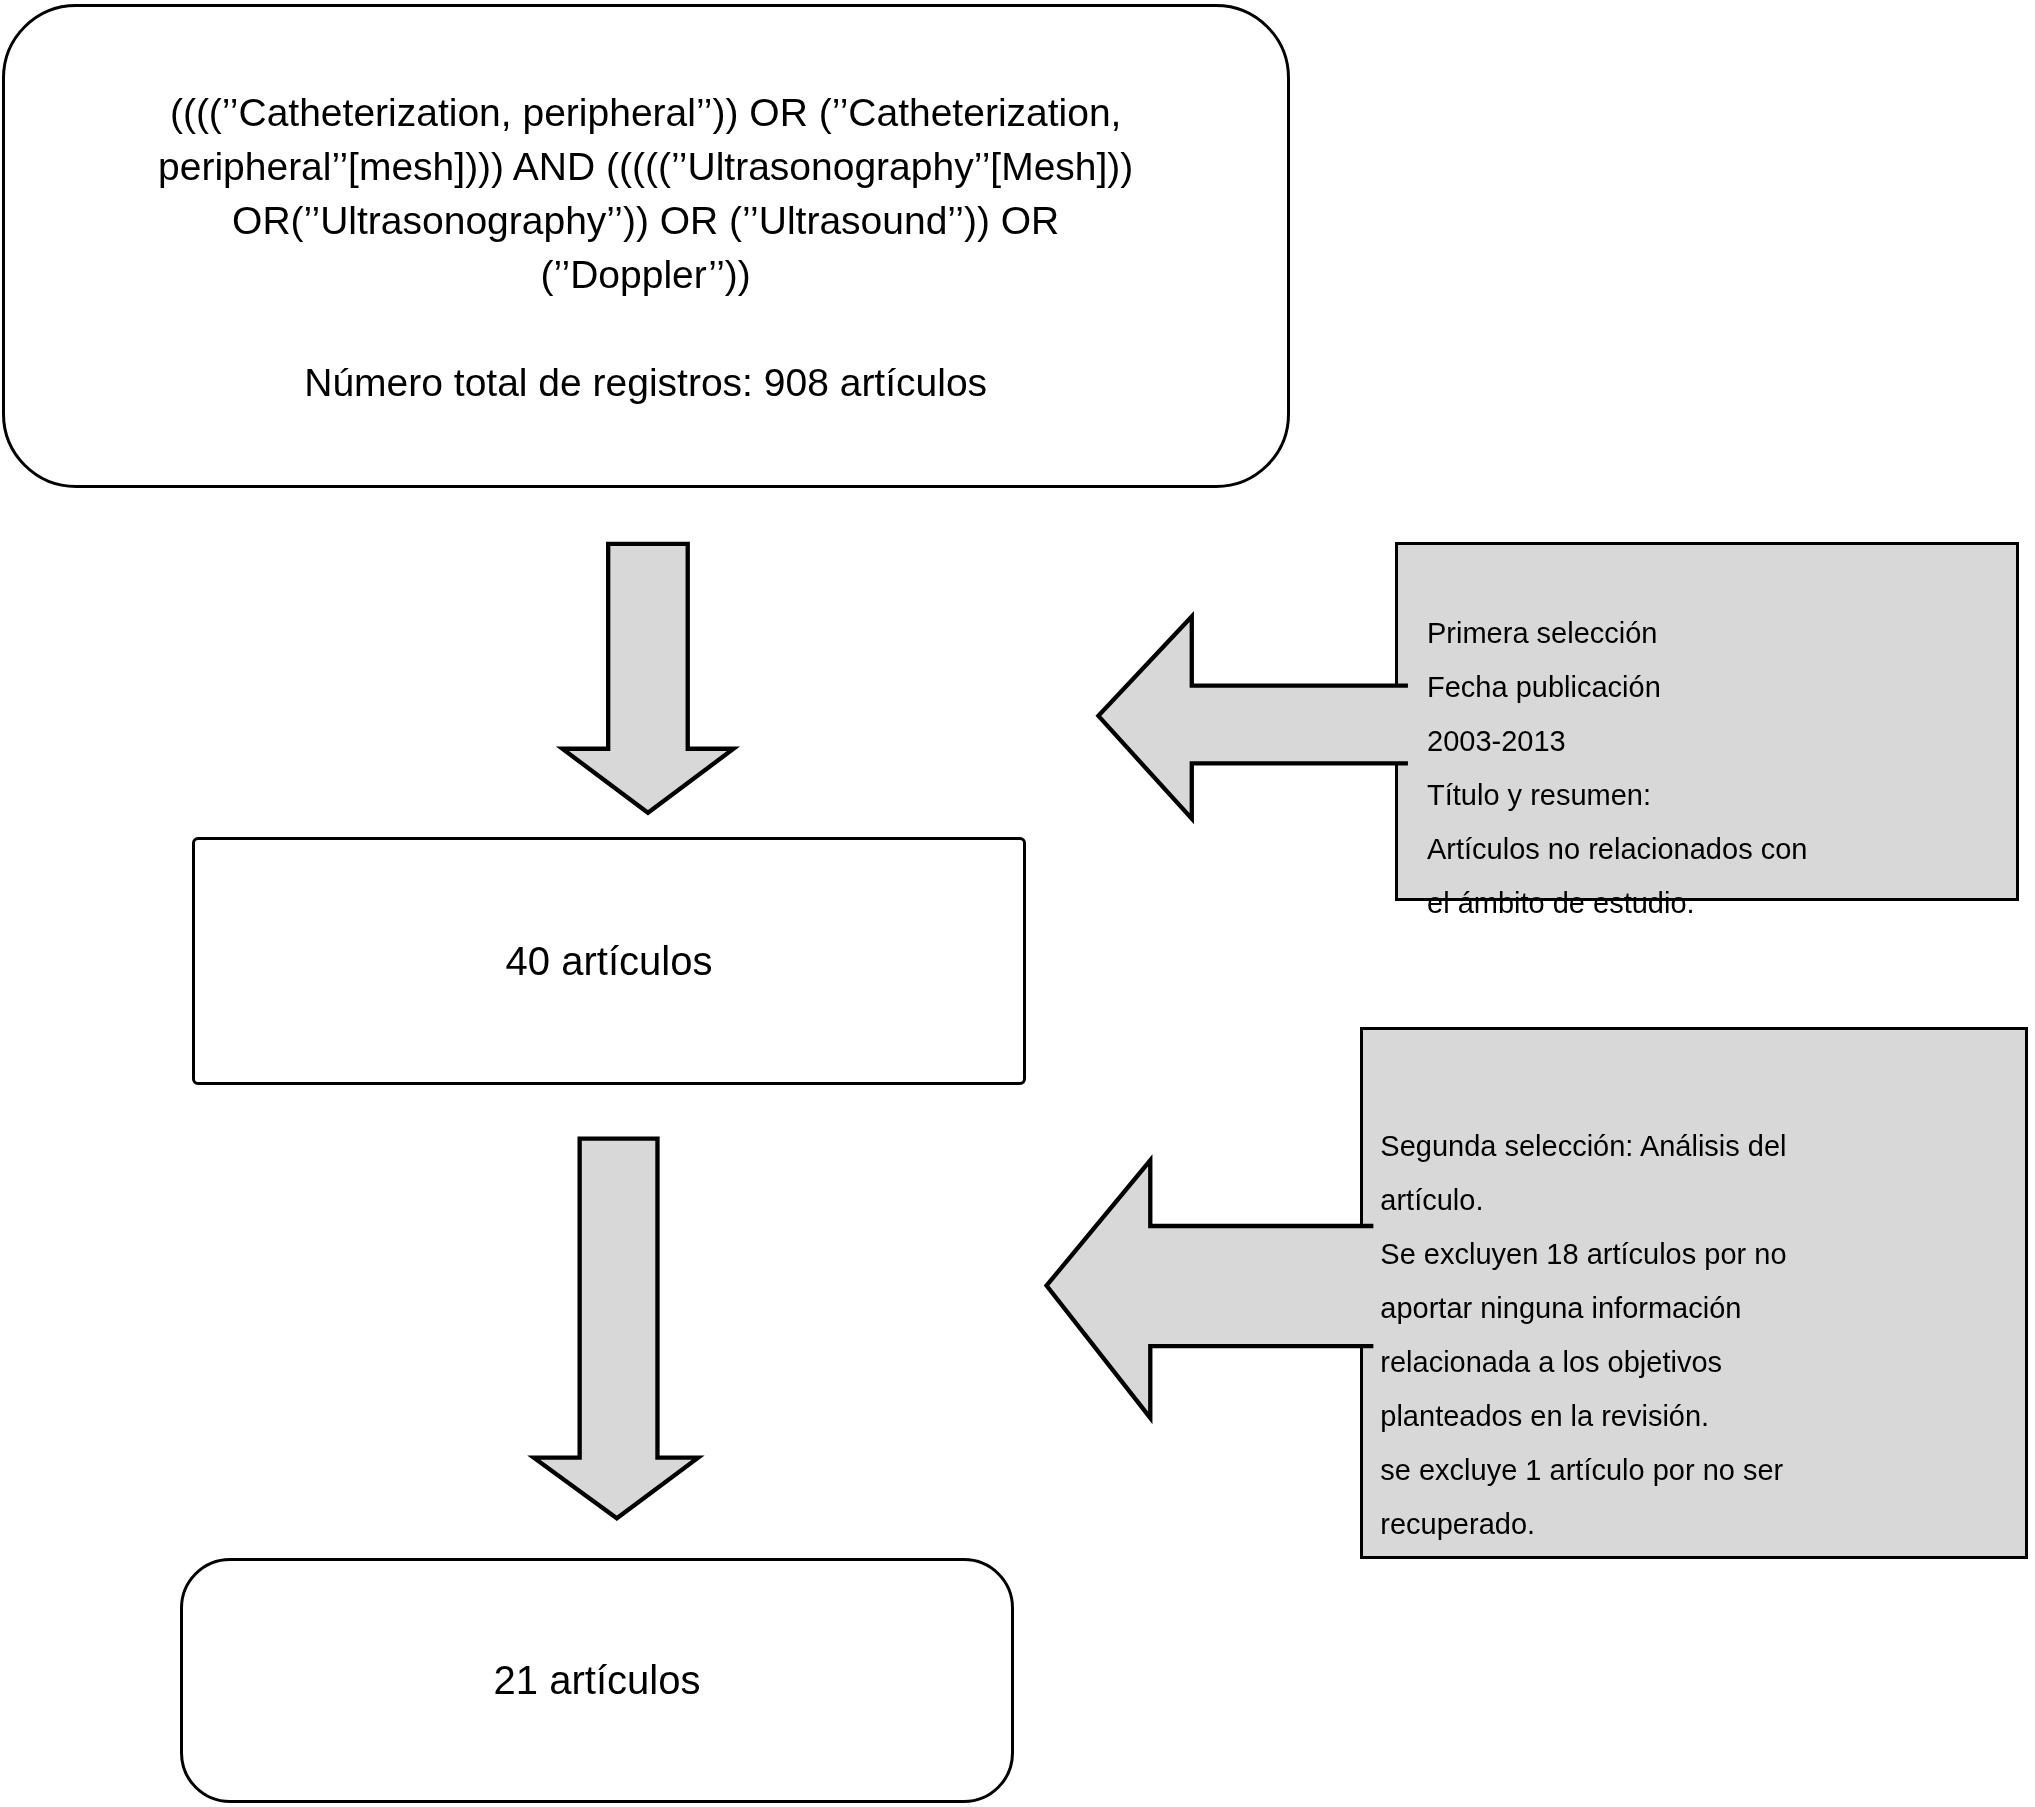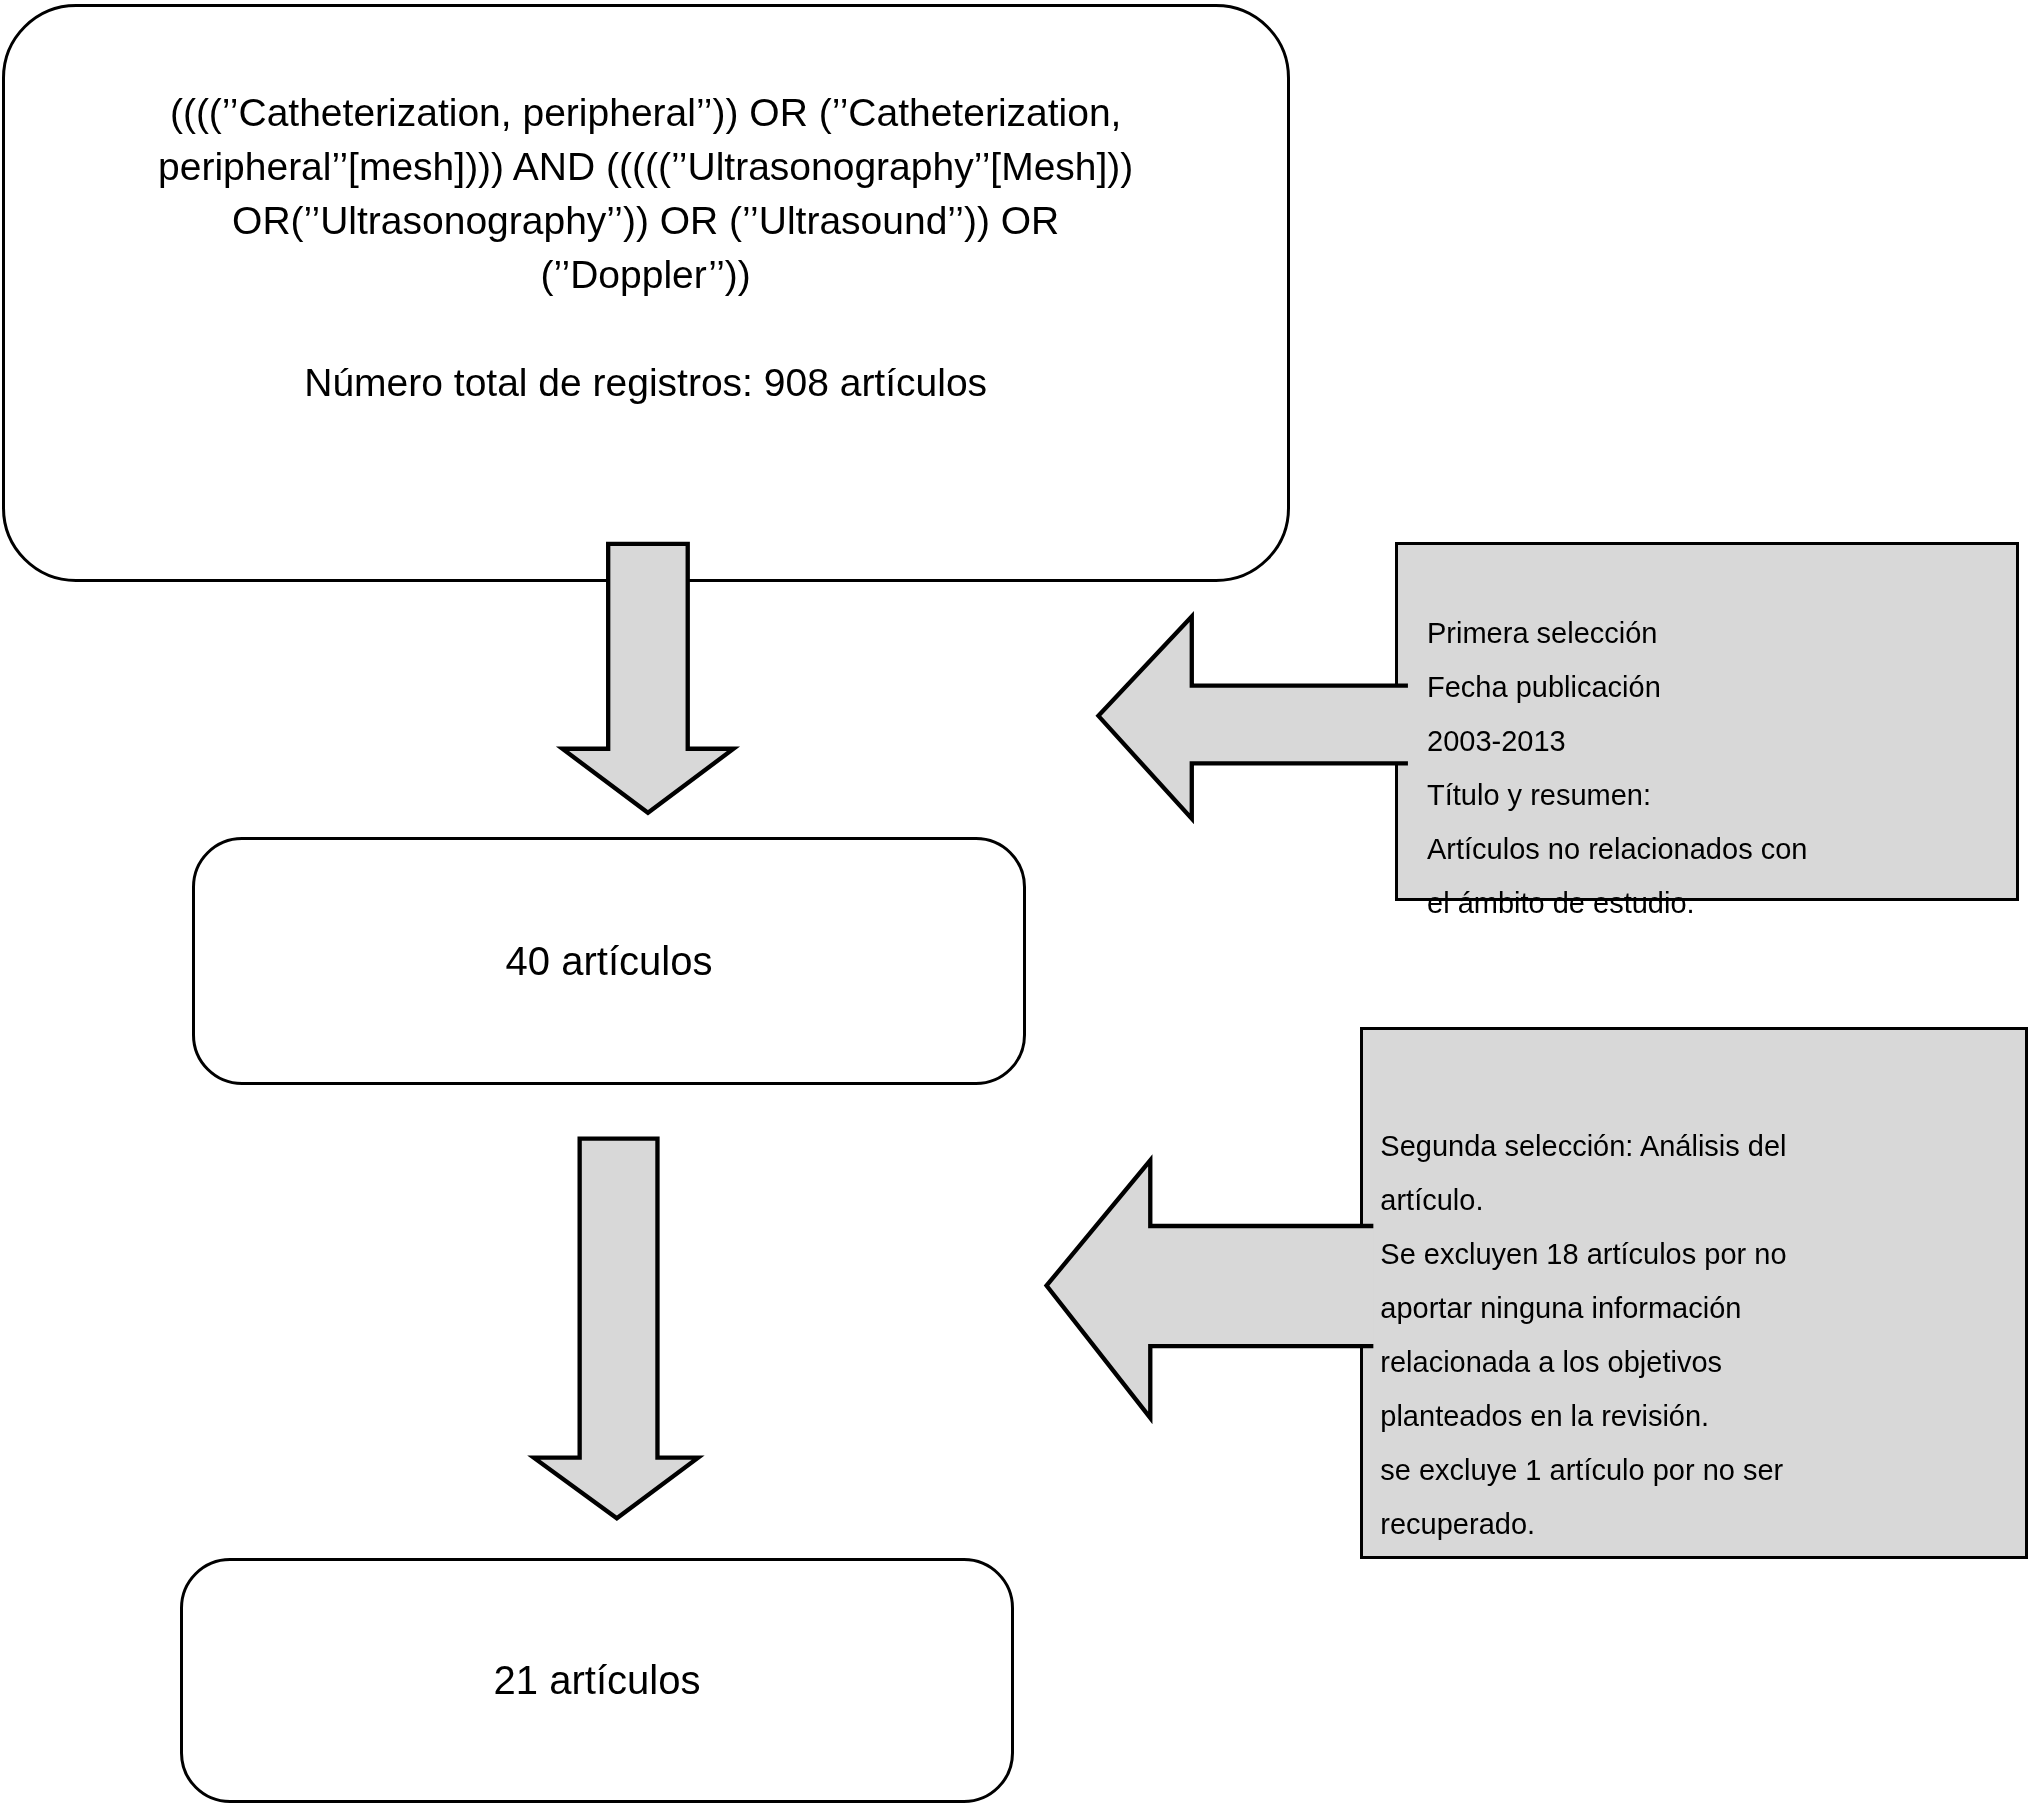--- a/index.html
+++ b/index.html
@@ -20,21 +20,21 @@
     position: absolute;
     box-sizing: border-box;
     border: 3.5px solid #000000;
     background: #ffffff;
   }
   
   #query-box {
     left: 1.7px;
     top: 3.5px;
     width: 1288px;
-    height: 578px;
+    height: 484px;
     border-radius: 74px;
     text-align: center;
     padding-top: 79px;
   }
   #query-text {
     white-space: pre-line;
     font-size: 39px;
     line-height: 54px;
   }
   #query-total {
@@ -48,20 +48,21 @@
     display: flex;
     align-items: center;
     justify-content: center;
     font-size: 40px;
   }
   #box-40 {
     left: 192px;
     top: 837px;
     width: 834px;
     height: 248px;
+    border-radius: 6px;
   }
   #box-21 {
     left: 180px;
     top: 1558px;
     width: 834px;
     height: 245px;
   }
   
   .note-box {
     position: absolute;

